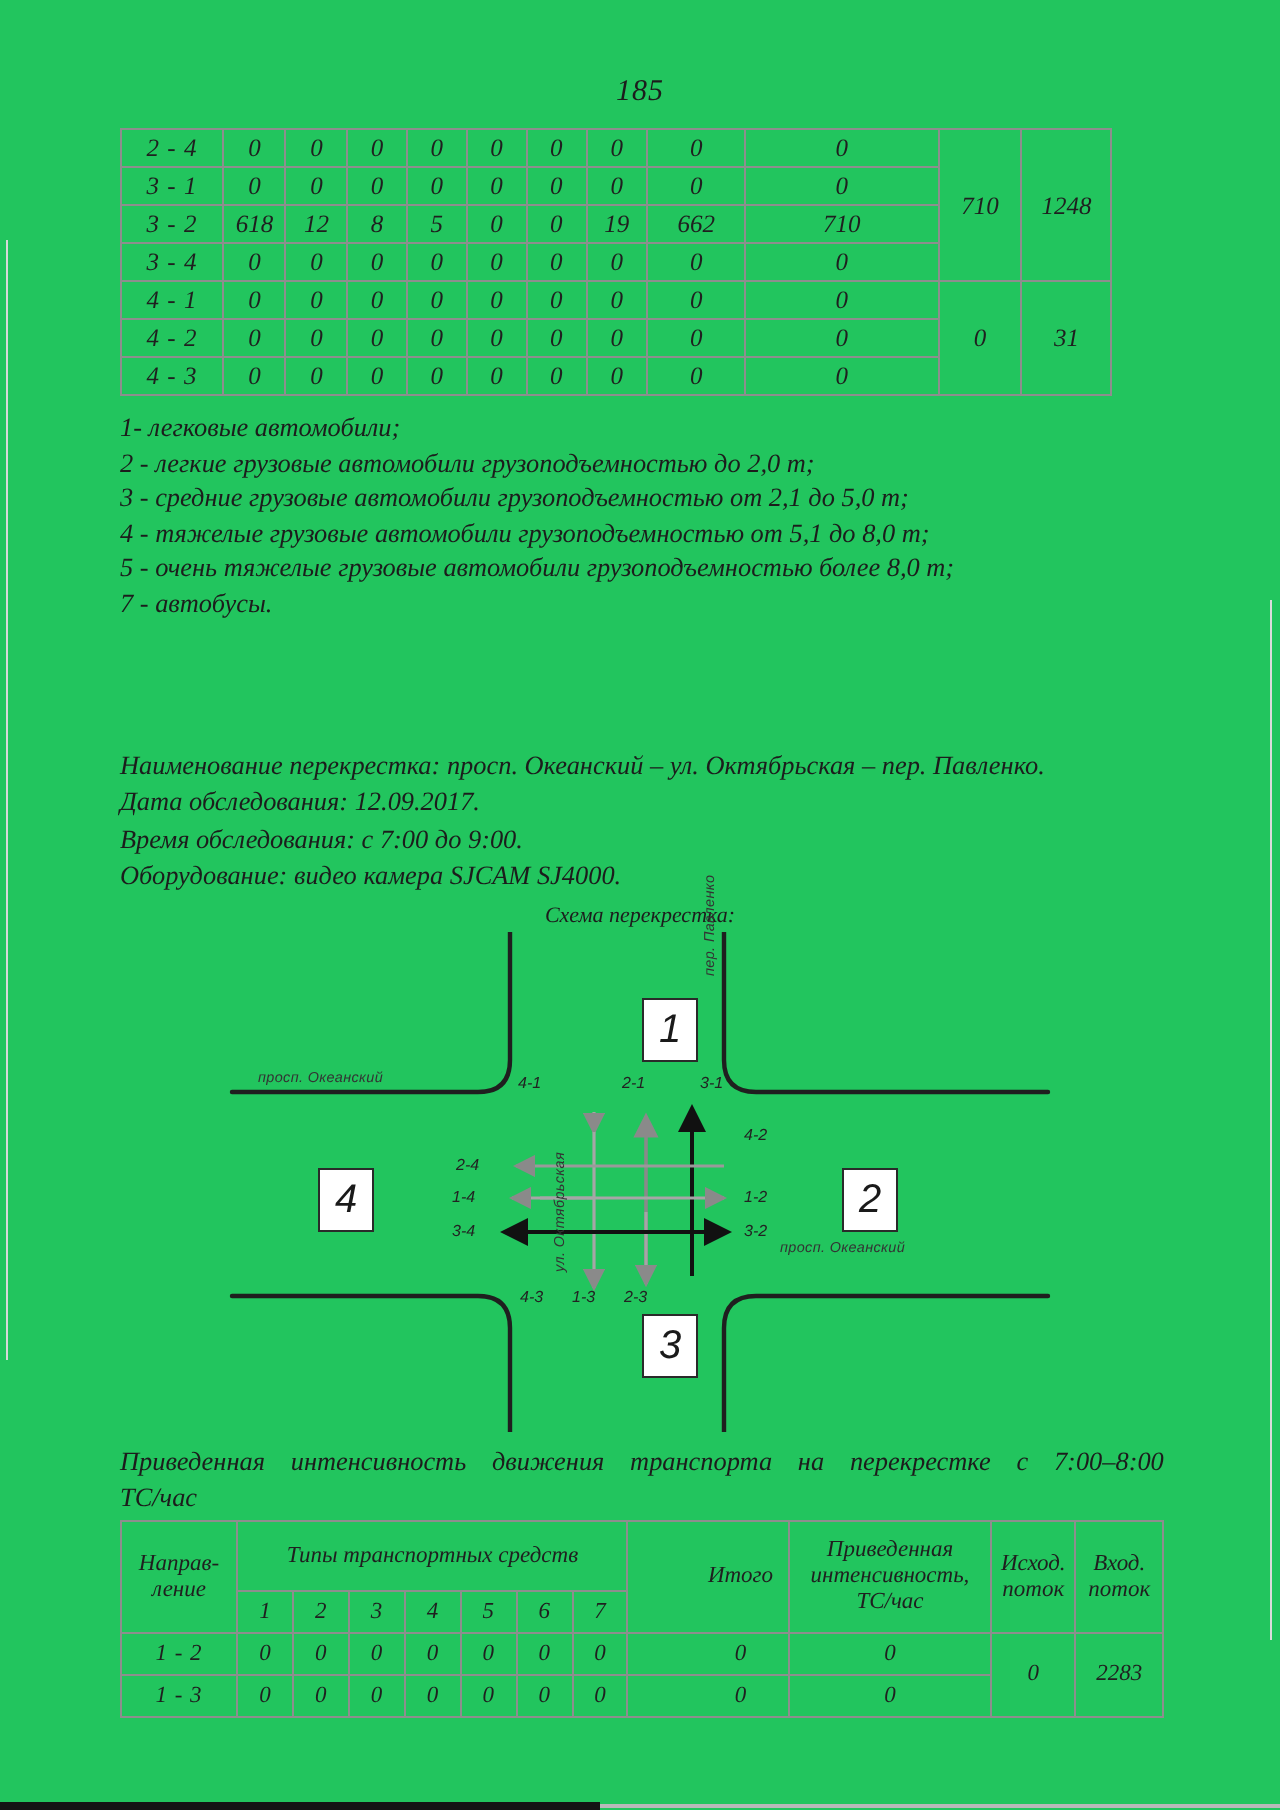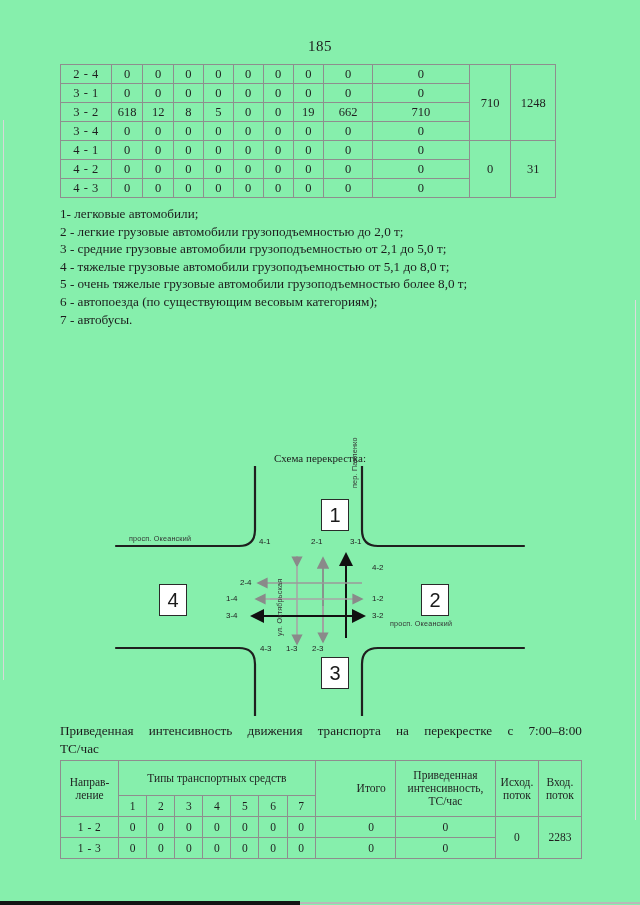--- a/index.html
+++ b/index.html
@@ -12,21 +12,22 @@
     height: 905px;
     position: relative;
     font-family: "Liberation Serif", "DejaVu Serif", serif;
     color: #1c1c1c;
     overflow: hidden;
   }
 
   .page {
     position: absolute;
     inset: 0;
-    background: #86efac;
+    background: #22c55e;
+    font-style: italic;
   }
 
   
   .scan-edge-left {
     position: absolute;
     left: 3px; top: 120px;
     width: 1px; height: 560px;
     background: #d8d8d8;
   }
   .scan-edge-right {
@@ -305,24 +306,29 @@
       </tr>
     </tbody>
   </table>
 
   <div id="notes">
     <div class="nline">1- легковые автомобили;</div>
     <div class="nline">2 - легкие грузовые автомобили грузоподъемностью до 2,0 т;</div>
     <div class="nline">3 - средние грузовые автомобили грузоподъемностью от 2,1 до 5,0 т;</div>
     <div class="nline">4 - тяжелые грузовые автомобили грузоподъемностью от 5,1 до 8,0 т;</div>
     <div class="nline">5 - очень тяжелые грузовые автомобили грузоподъемностью более 8,0 т;</div>
-    <div class="nline">6 - автопоезда (по существующим весовым категориям);</div>
     <div class="nline">7 - автобусы.</div>
   </div>
 
+  <div id="info">
+    <div>Наименование перекрестка: просп. Океанский – ул. Октябрьская – пер. Павленко.</div>
+    <div>Дата обследования: 12.09.2017.</div>
+    <div>Время обследования: с 7:00 до 9:00.</div>
+    <div>Оборудование: видео камера SJCAM SJ4000.</div>
+  </div>
   <div id="scheme-caption">Схема перекрестка:</div>
 
   <div id="diagram">
     <svg width="440" height="250" viewBox="0 0 440 250">
 
       <g fill="none" stroke="#1f1f1f" stroke-width="2.2" stroke-linecap="round">
 
         <path d="M155 -10 L155 64 Q155 80 139 80 L16 80"></path>
 
         <path d="M262 -10 L262 64 Q262 80 278 80 L424 80"></path>
@@ -373,21 +379,21 @@
     <div class="streetlbl" id="st-okt">ул. Октябрьская</div>
 
     <div class="flowlbl" style="left:159px; top:71px;">4-1</div>
     <div class="flowlbl" style="left:211px; top:71px;">2-1</div>
     <div class="flowlbl" style="left:238px; top:71px;padding-left:12px;">3-1</div>
 
     <div class="flowlbl" style="left:272px; top:97px;">4-2</div>
     <div class="flowlbl" style="left:272px; top:128px;">1-2</div>
     <div class="flowlbl" style="left:272px; top:145px;">3-2</div>
 
-    <div class="flowlbl" style="left:140px; top:112px;">2-4</div>
+    <div class="flowlbl" style="left:128px; top:112px;">2-4</div>
     <div class="flowlbl" style="left:126px; top:128px;">1-4</div>
     <div class="flowlbl" style="left:126px; top:145px;">3-4</div>
 
     <div class="flowlbl" style="left:160px; top:178px;">4-3</div>
     <div class="flowlbl" style="left:186px; top:178px;">1-3</div>
     <div class="flowlbl" style="left:212px; top:178px;">2-3</div>
   </div>
 
   <div id="bottom-para">
     <div class="justline">

